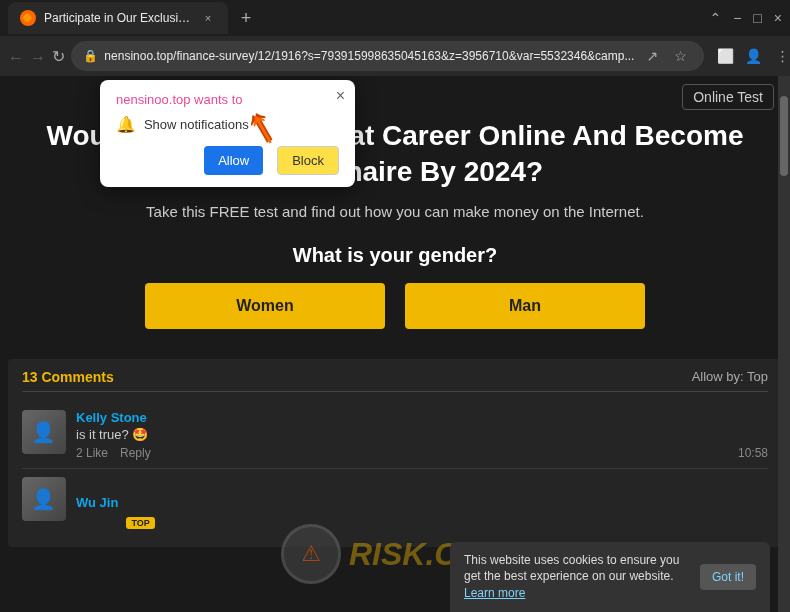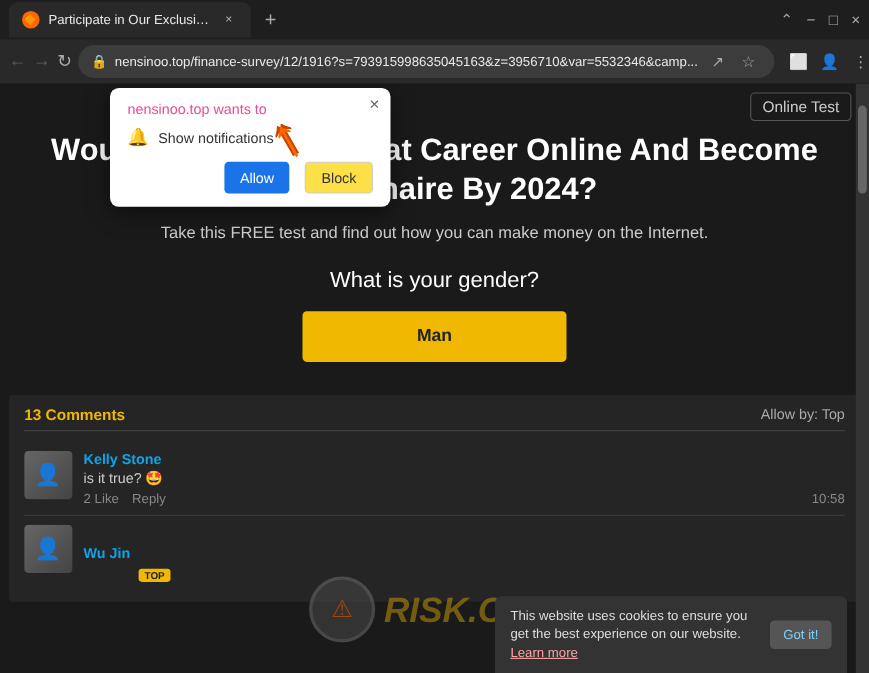--- a/index.html
+++ b/index.html
@@ -208,21 +208,21 @@
     }
 
     .subheadline {
       font-size: 15px;
       color: #ccc;
       margin-bottom: 24px;
     }
 
     .gender-question {
       font-size: 20px;
-      font-weight: normal;
+      font-weight: bold;
       color: white;
       margin-bottom: 16px;
     }
 
     .gender-buttons {
       display: flex;
       justify-content: center;
       gap: 20px;
       margin-bottom: 30px;
     }
@@ -444,21 +444,21 @@
       align-items: center;
       gap: 10px;
     }
 
     .cookie-text {
       flex: 1;
       line-height: 1.4;
     }
 
     .cookie-link {
-      color: #fca5a5;
+      color: #7dd3fc;
     }
 
     .btn-got-it {
       background: #555;
       color: #7dd3fc;
       border: none;
       padding: 6px 12px;
       border-radius: 4px;
       font-size: 12px;
       cursor: pointer;
@@ -569,20 +569,21 @@
 
   <div class="page-header">
     <div class="online-test-label">Online Test</div>
   </div>
 
   <div class="main-content">
     <h1 class="headline">Would You Make A Great Career Online And Become A Millionaire By 2024?</h1>
     <p class="subheadline">Take this FREE test and find out how you can make money on the Internet.</p>
     <p class="gender-question">What is your gender?</p>
     <div class="gender-buttons">
+      <button class="gender-btn">Women</button>
       <button class="gender-btn">Man</button>
     </div>
   </div>
 
   <div class="comments-section">
     <div class="comments-header">
       <span class="comments-count">13 Comments</span>
       <span class="sort-by">Allow by: Top</span>
     </div>
 

